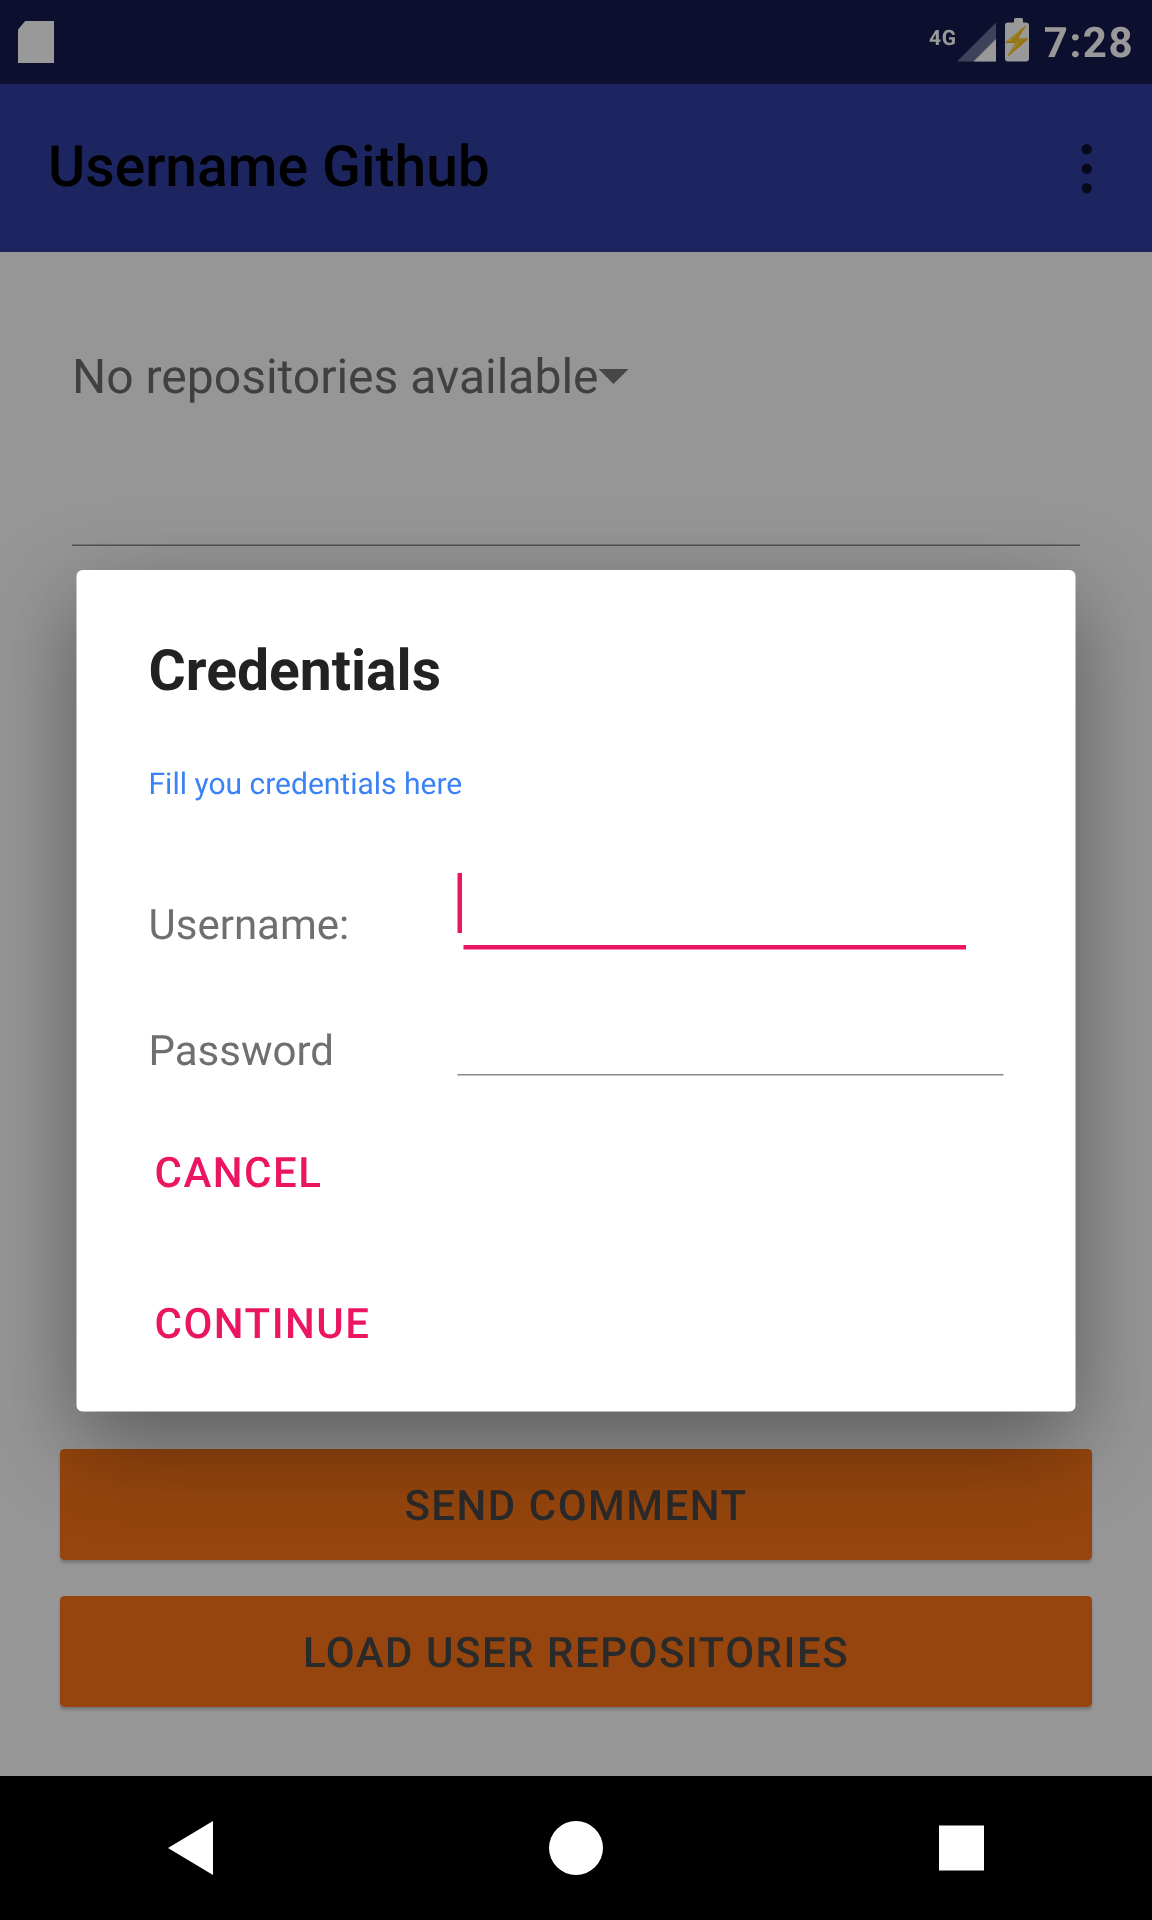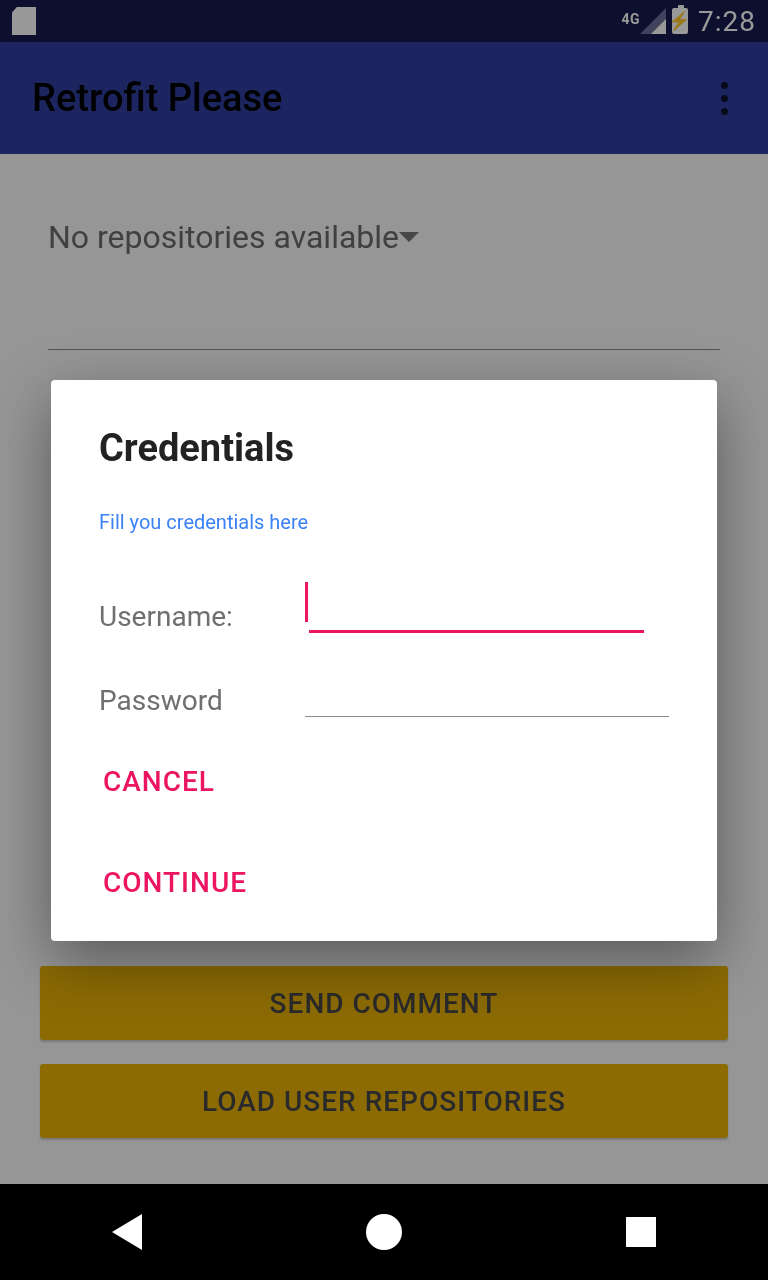--- a/index.html
+++ b/index.html
@@ -1,21 +1,21 @@
 <!DOCTYPE html>
 <html><head>
 <meta charset="utf-8">
 <style>
   * { margin: 0; padding: 0; box-sizing: border-box; }
   html, body { width: 768px; height: 1280px; overflow: hidden; font-family: Roboto, "Helvetica Neue", Arial, sans-serif; }
   body { position: relative; background: #fafafa; }
 
   
   .status-bar {
-    height: 42px;
+    height: 56px;
     background: #15194b;
     color: #fff;
     display: flex;
     align-items: center;
     padding: 0 12px;
     font-size: 26px;
     font-weight: 500;
   }
   .status-left { display: flex; align-items: center; gap: 8px; }
   .status-right { margin-left: auto; display: flex; align-items: center; gap: 6px; }
@@ -32,21 +32,21 @@
   }
   .battery {
     width: 16px; height: 26px; border: 2px solid #fff; border-radius: 2px;
     position: relative; background: #fff;
   }
   .battery::before{ content:""; position:absolute; top:-5px; left:4px; width:6px; height:4px; background:#fff; border-radius:1px;}
   .battery .bolt{
     position:absolute; inset:0; display:flex; align-items:center; justify-content:center;
     color:#15194b; font-size:18px; line-height:1;
   }
-  .clock { font-size: 28px; font-weight:400; margin-left:4px; letter-spacing:1px;}
+  .clock { font-size: 28px; font-weight:700; margin-left:4px; letter-spacing:1px;}
 
   
   .app-bar {
     height: 112px;
     background: #303f9f;
     display: flex;
     align-items: center;
     padding: 0 32px 0 32px;
     color: #212121;
   }
@@ -73,21 +73,21 @@
     border-bottom:1px solid #8a8a8a;
   }
 
   .buttons-area{
     position:absolute;
     left:40px; right:40px; top:966px;
     display:flex; flex-direction:column; gap:24px;
   }
   .flat-button{
     height:74px;
-    background:#eab308;
+    background:#f97316;
     color:#474747;
     display:flex; align-items:center; justify-content:center;
     font-size:28px; font-weight:500; letter-spacing:1px;
     border-radius:3px;
     box-shadow:0 2px 2px rgba(0,0,0,.2);
   }
 
   
   .scrim {
     position:absolute; inset:0;
@@ -181,21 +181,21 @@
       <span style="position:absolute;right:0;bottom:0;width:0;height:0;border-left:15px solid transparent;border-bottom:15px solid #fff;"></span>
     </span>
     <span class="battery">
         <span class="bolt">⚡</span>
       </span>
     <span class="clock">7:28</span>
   </div>
 </div>
 
 <div class="app-bar">
-  <div class="app-title">Retrofit Please</div>
+  <div class="app-title">Username Github</div>
   <div class="overflow">
     <span></span>
       <span></span>
       <span></span>
   </div>
 </div>
 
 <div class="content">
   <div class="spinner-row">
     <span>No repositories available</span>

